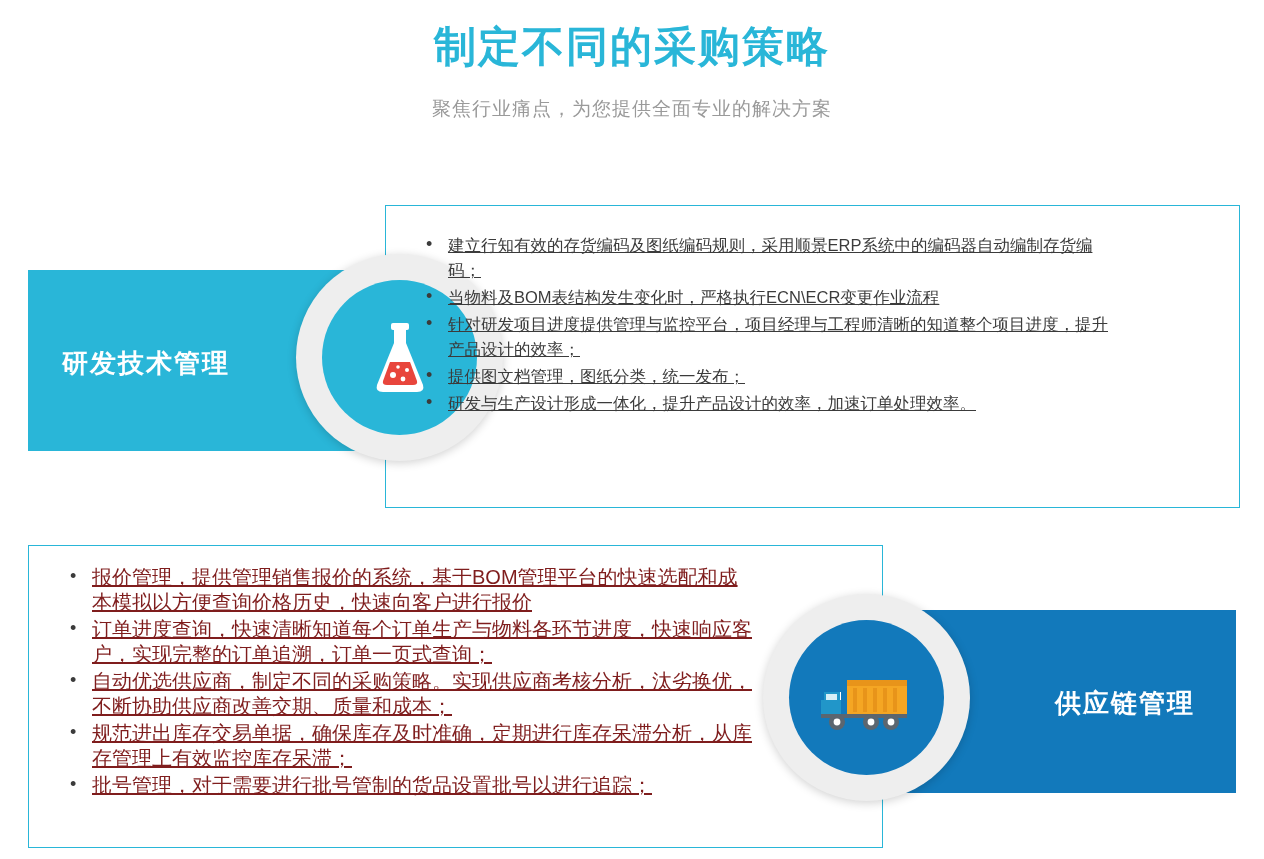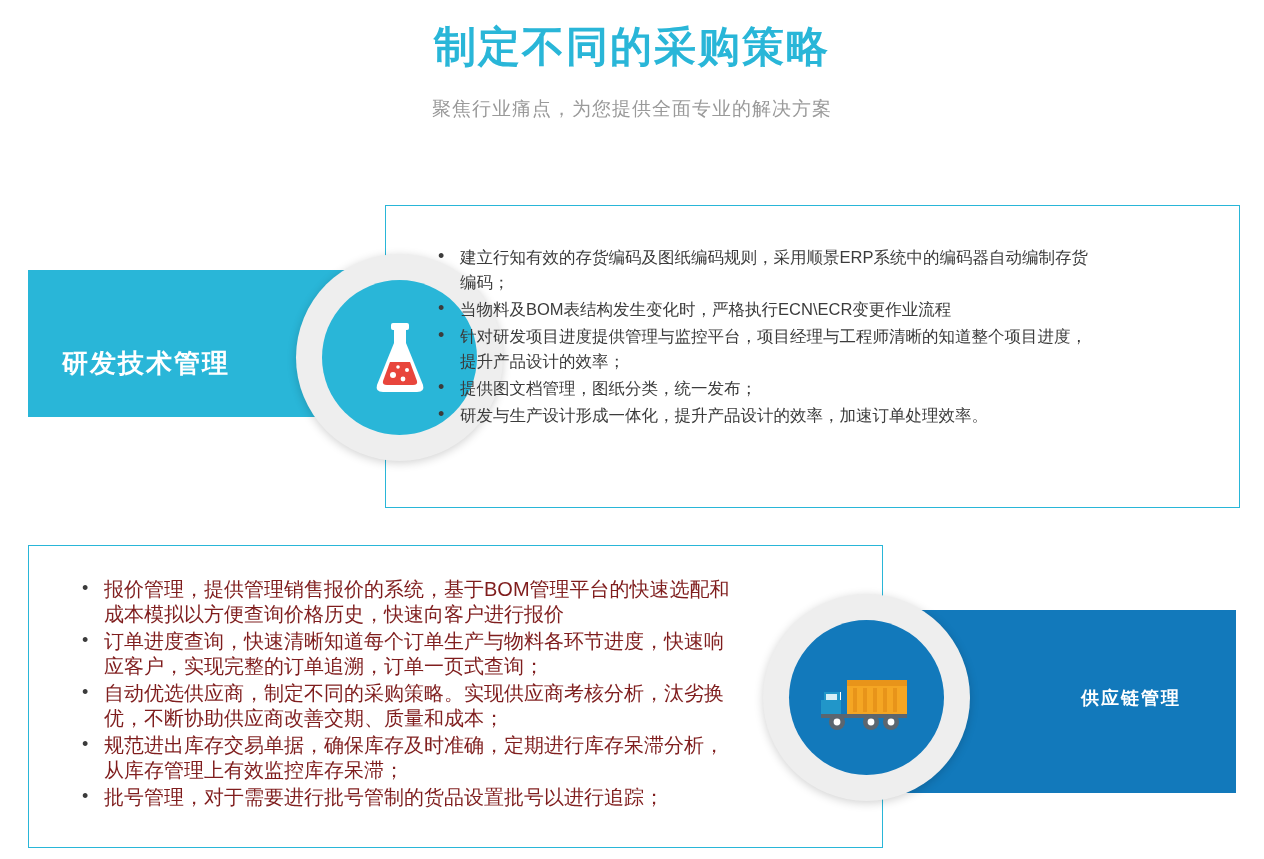--- a/index.html
+++ b/index.html
@@ -51,21 +51,21 @@
     width: 855px;
     height: 303px;
     border: 1px solid #29b6d8;
     box-sizing: border-box;
   }
   .sec1-label {
     position: absolute;
     left: 28px;
     top: 65px;
     width: 370px;
-    height: 147px;
+    height: 181px;
     background: #29b6d8;
     color: #fff;
     box-sizing: border-box;
     text-decoration: underline;
   }
   .sec1-label .label-text {
     position: absolute;
     left: 34px;
     top: 76px;
     font-size: 26px;
@@ -129,23 +129,23 @@
     left: 866px;
     top: 65px;
     width: 370px;
     height: 183px;
     background: #1279bb;
     color: #fff;
     box-sizing: border-box;
   }
   .sec2-label .label-text {
     position: absolute;
-    right: 55px;
+    right: 41px;
     top: 76px;
-    font-size: 18px;
+    font-size: 26px;
     font-weight: bold;
     letter-spacing: 2px;
   }
   .sec2-circle {
     left: 763px;
     top: 49px;
     width: 207px;
     height: 207px;
     background: #eeeeee;
   }
@@ -159,23 +159,24 @@
     position: absolute;
     left: 62px;
     top: 20px;
     width: 690px;
     font-size: 20px;
     line-height: 25px;
     color: #7f1d1d;
   }
 
   ul.bullets {
-    margin: 12px;
+    margin: 0;
     padding: 0;
     list-style: none;
+    text-decoration: underline;
   }
   ul.bullets li {
     position: relative;
     padding-left: 30px;
     margin-bottom: 2px;
   }
   ul.bullets li:before {
     content: "\2022";
     position: absolute;
     left: 8px;

